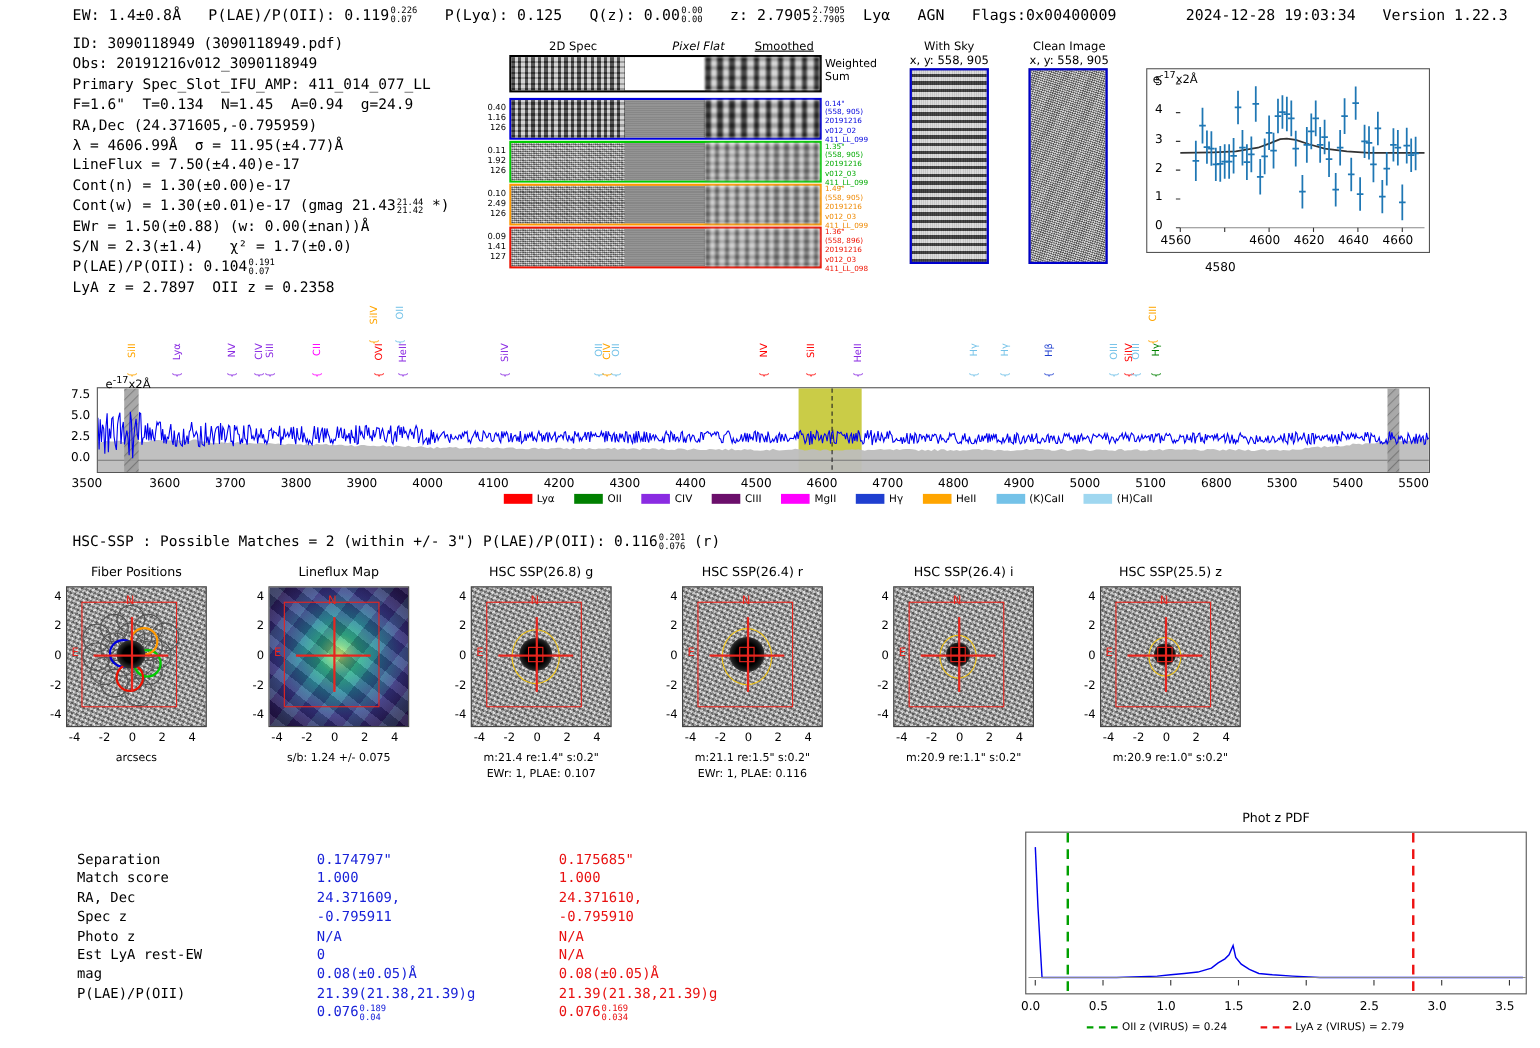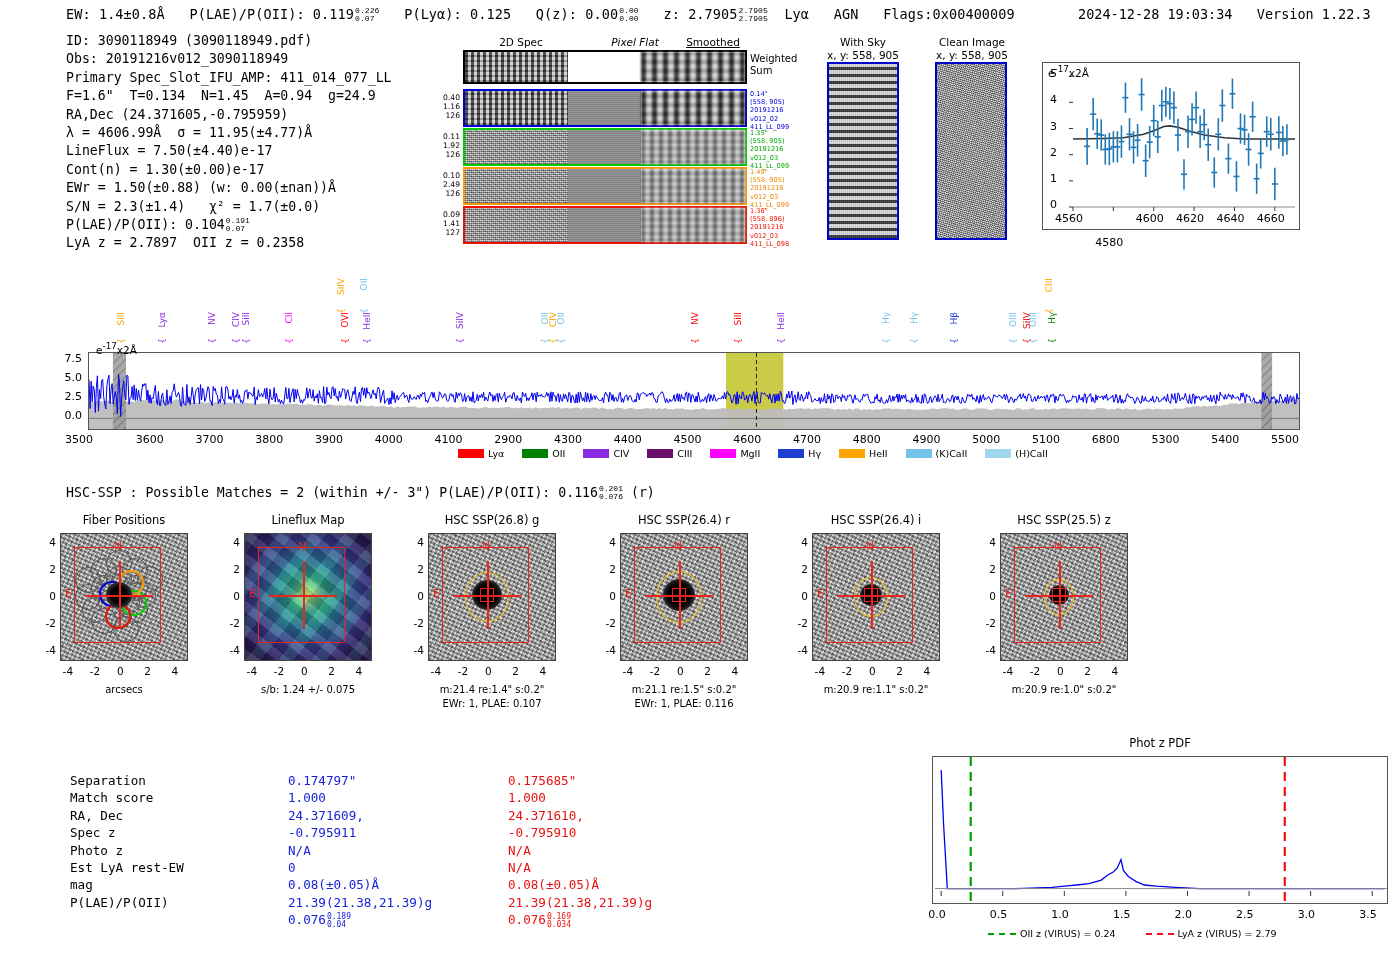--- a/index.html
+++ b/index.html
@@ -13,21 +13,21 @@
     color:#000;
   }
   .abs { position:absolute; }
   .mono { font-family:"DejaVu Sans Mono", monospace; }
   .nowrap { white-space:nowrap; }
 
   
   #header-line { top:6px; left:66px; font-size:13.5px; letter-spacing:0.1px; }
   #header-right { top:6px; left:1078px; font-size:13.5px; }
   .sup2 { display:inline-block; vertical-align:middle; font-size:8px; line-height:8px; text-align:left; margin-left:1px; }
-  .sup2 span { display:block;font-family:Liberation Mono, monospace; }
+  .sup2 span { display:block; }
 
   
   #info-block { top:32px; left:66px; font-size:13.2px; line-height:18.4px; }
   #info-block .ln { white-space:pre; }
   .col-title { position:absolute; font-family:"DejaVu Sans", sans-serif; font-size:10.5px; text-align:center; }
   .noisy {
     background-color:#b4b4b4;
     background-image:
       repeating-linear-gradient(0deg, rgba(0,0,0,.30) 0 1px, rgba(255,255,255,.30) 1px 2px),
       repeating-linear-gradient(90deg, rgba(0,0,0,.22) 0 1px, rgba(255,255,255,.22) 1px 2px),
@@ -138,20 +138,21 @@
 
 <div class="abs mono" id="info-block">
   <div class="ln">ID: 3090118949 (3090118949.pdf)</div>
   <div class="ln">Obs: 20191216v012_3090118949</div>
   <div class="ln">Primary Spec_Slot_IFU_AMP: 411_014_077_LL</div>
   <div class="ln">F=1.6"  T=0.134  N=1.45  A=0.94  g=24.9</div>
   <div class="ln">RA,Dec (24.371605,-0.795959)</div>
   <div class="ln">λ = 4606.99Å  σ = 11.95(±4.77)Å</div>
   <div class="ln">LineFlux = 7.50(±4.40)e-17</div>
   <div class="ln">Cont(n) = 1.30(±0.00)e-17</div>
+  <div class="ln"><span>Cont(w) = 1.30(±0.01)e-17 (gmag 21.43</span><span class="sup2"><span>21.44</span><span>21.42</span></span> <span>*)</span></div>
   <div class="ln">EWr = 1.50(±0.88) (w: 0.00(±nan))Å</div>
   <div class="ln">S/N = 2.3(±1.4)   χ² = 1.7(±0.0)</div>
   <div class="ln"><span>P(LAE)/P(OII):</span> <span>0.104</span><span class="sup2"><span>0.191</span><span>0.07</span></span></div>
   <div class="ln">LyA z = 2.7897  OII z = 0.2358</div>
 </div>
 
 <div class="col-title" style="left:462px;top:36px;width:118px;">2D Spec</div>
 <div class="col-title" style="left:580px;top:36px;width:110px;font-style:italic;">Pixel Flat</div>
 <div class="col-title" style="left:668px;top:36px;width:90px;text-decoration:underline;">Smoothed</div>
 
@@ -450,21 +451,21 @@
 </div>
 <div class="axis-note" style="left:96px;top:341px;">e<sup>-17</sup>x2Å</div>
 <div id="spectrum-ticks">
     <div class="tick-lbl" style="left: 65px; top: 433px;">3500</div>
     <div class="tick-lbl" style="left: 135.728px; top: 433px;">3600</div>
     <div class="tick-lbl" style="left: 195.481px; top: 433px;">3700</div>
     <div class="tick-lbl" style="left: 255.235px; top: 433px;">3800</div>
     <div class="tick-lbl" style="left: 314.988px; top: 433px;">3900</div>
     <div class="tick-lbl" style="left: 374.741px; top: 433px;">4000</div>
     <div class="tick-lbl" style="left: 434.494px; top: 433px;">4100</div>
-    <div class="tick-lbl" style="left: 494.247px; top: 433px;">2900</div>
+    <div class="tick-lbl" style="left: 494.247px; top: 433px;">4200</div>
     <div class="tick-lbl" style="left: 554px; top: 433px;">4300</div>
     <div class="tick-lbl" style="left: 613.753px; top: 433px;">4400</div>
     <div class="tick-lbl" style="left: 673.506px; top: 433px;">4500</div>
     <div class="tick-lbl" style="left: 733.259px; top: 433px;">4600</div>
     <div class="tick-lbl" style="left: 793.012px; top: 433px;">4700</div>
     <div class="tick-lbl" style="left: 852.765px; top: 433px;">4800</div>
     <div class="tick-lbl" style="left: 912.519px; top: 433px;">4900</div>
     <div class="tick-lbl" style="left: 972.272px; top: 433px;">5000</div>
     <div class="tick-lbl" style="left: 1032.02px; top: 433px;">5100</div>
     <div class="tick-lbl" style="left: 1091.78px; top: 433px;">6800</div>

